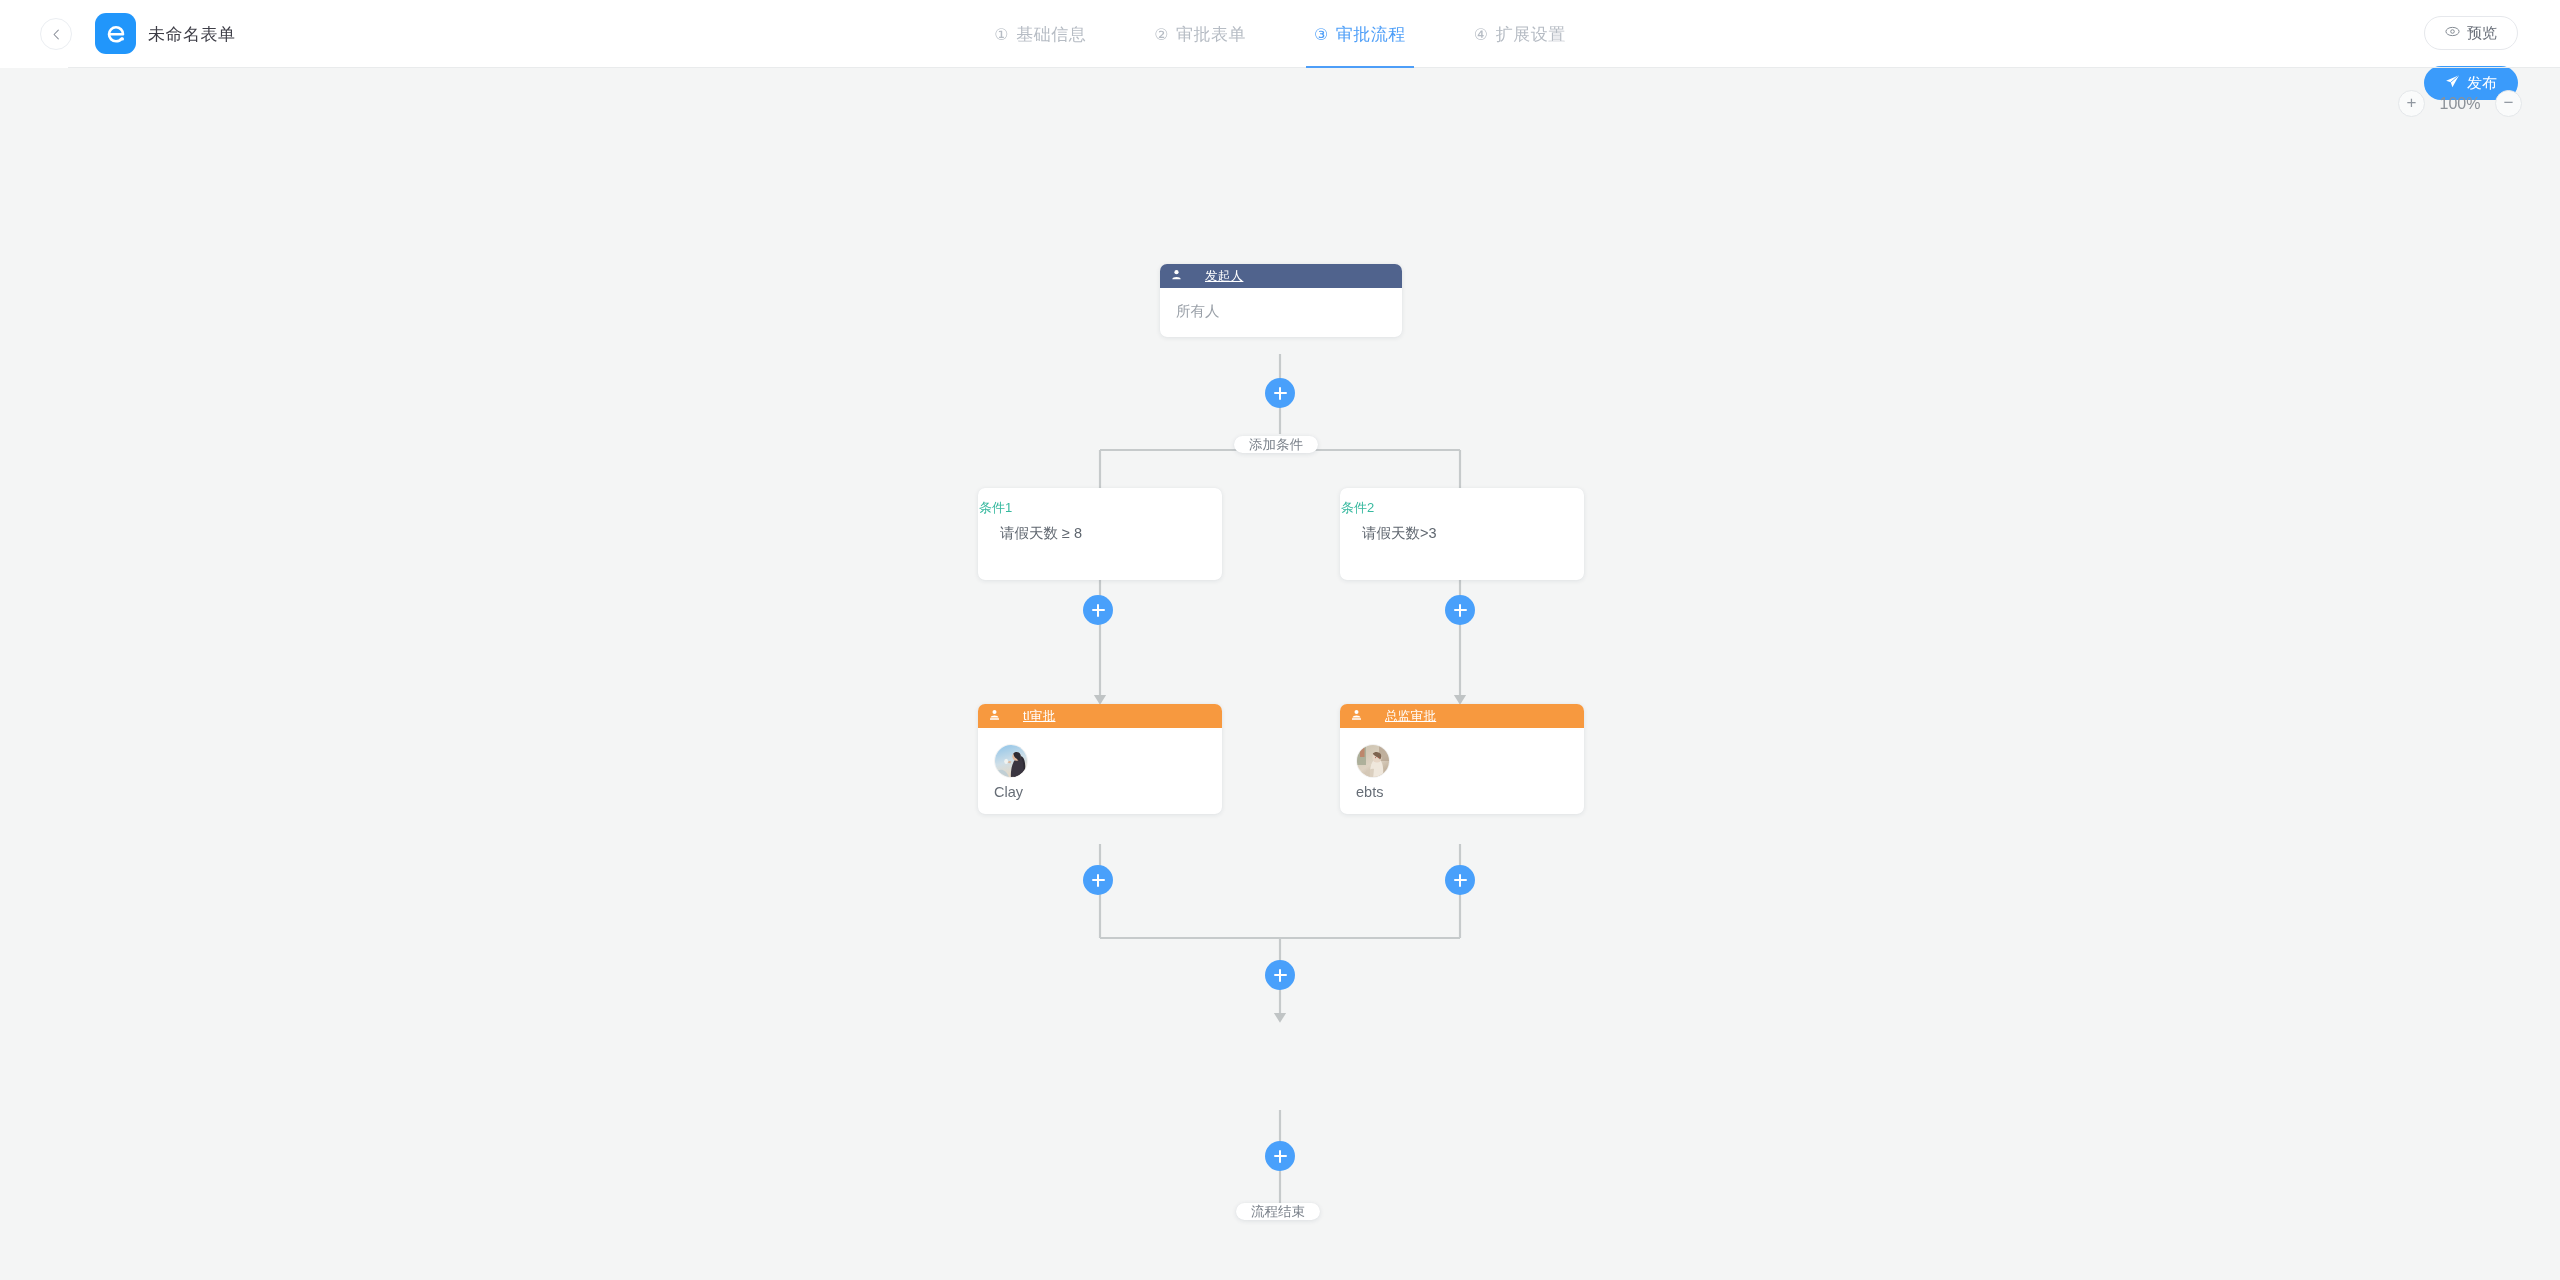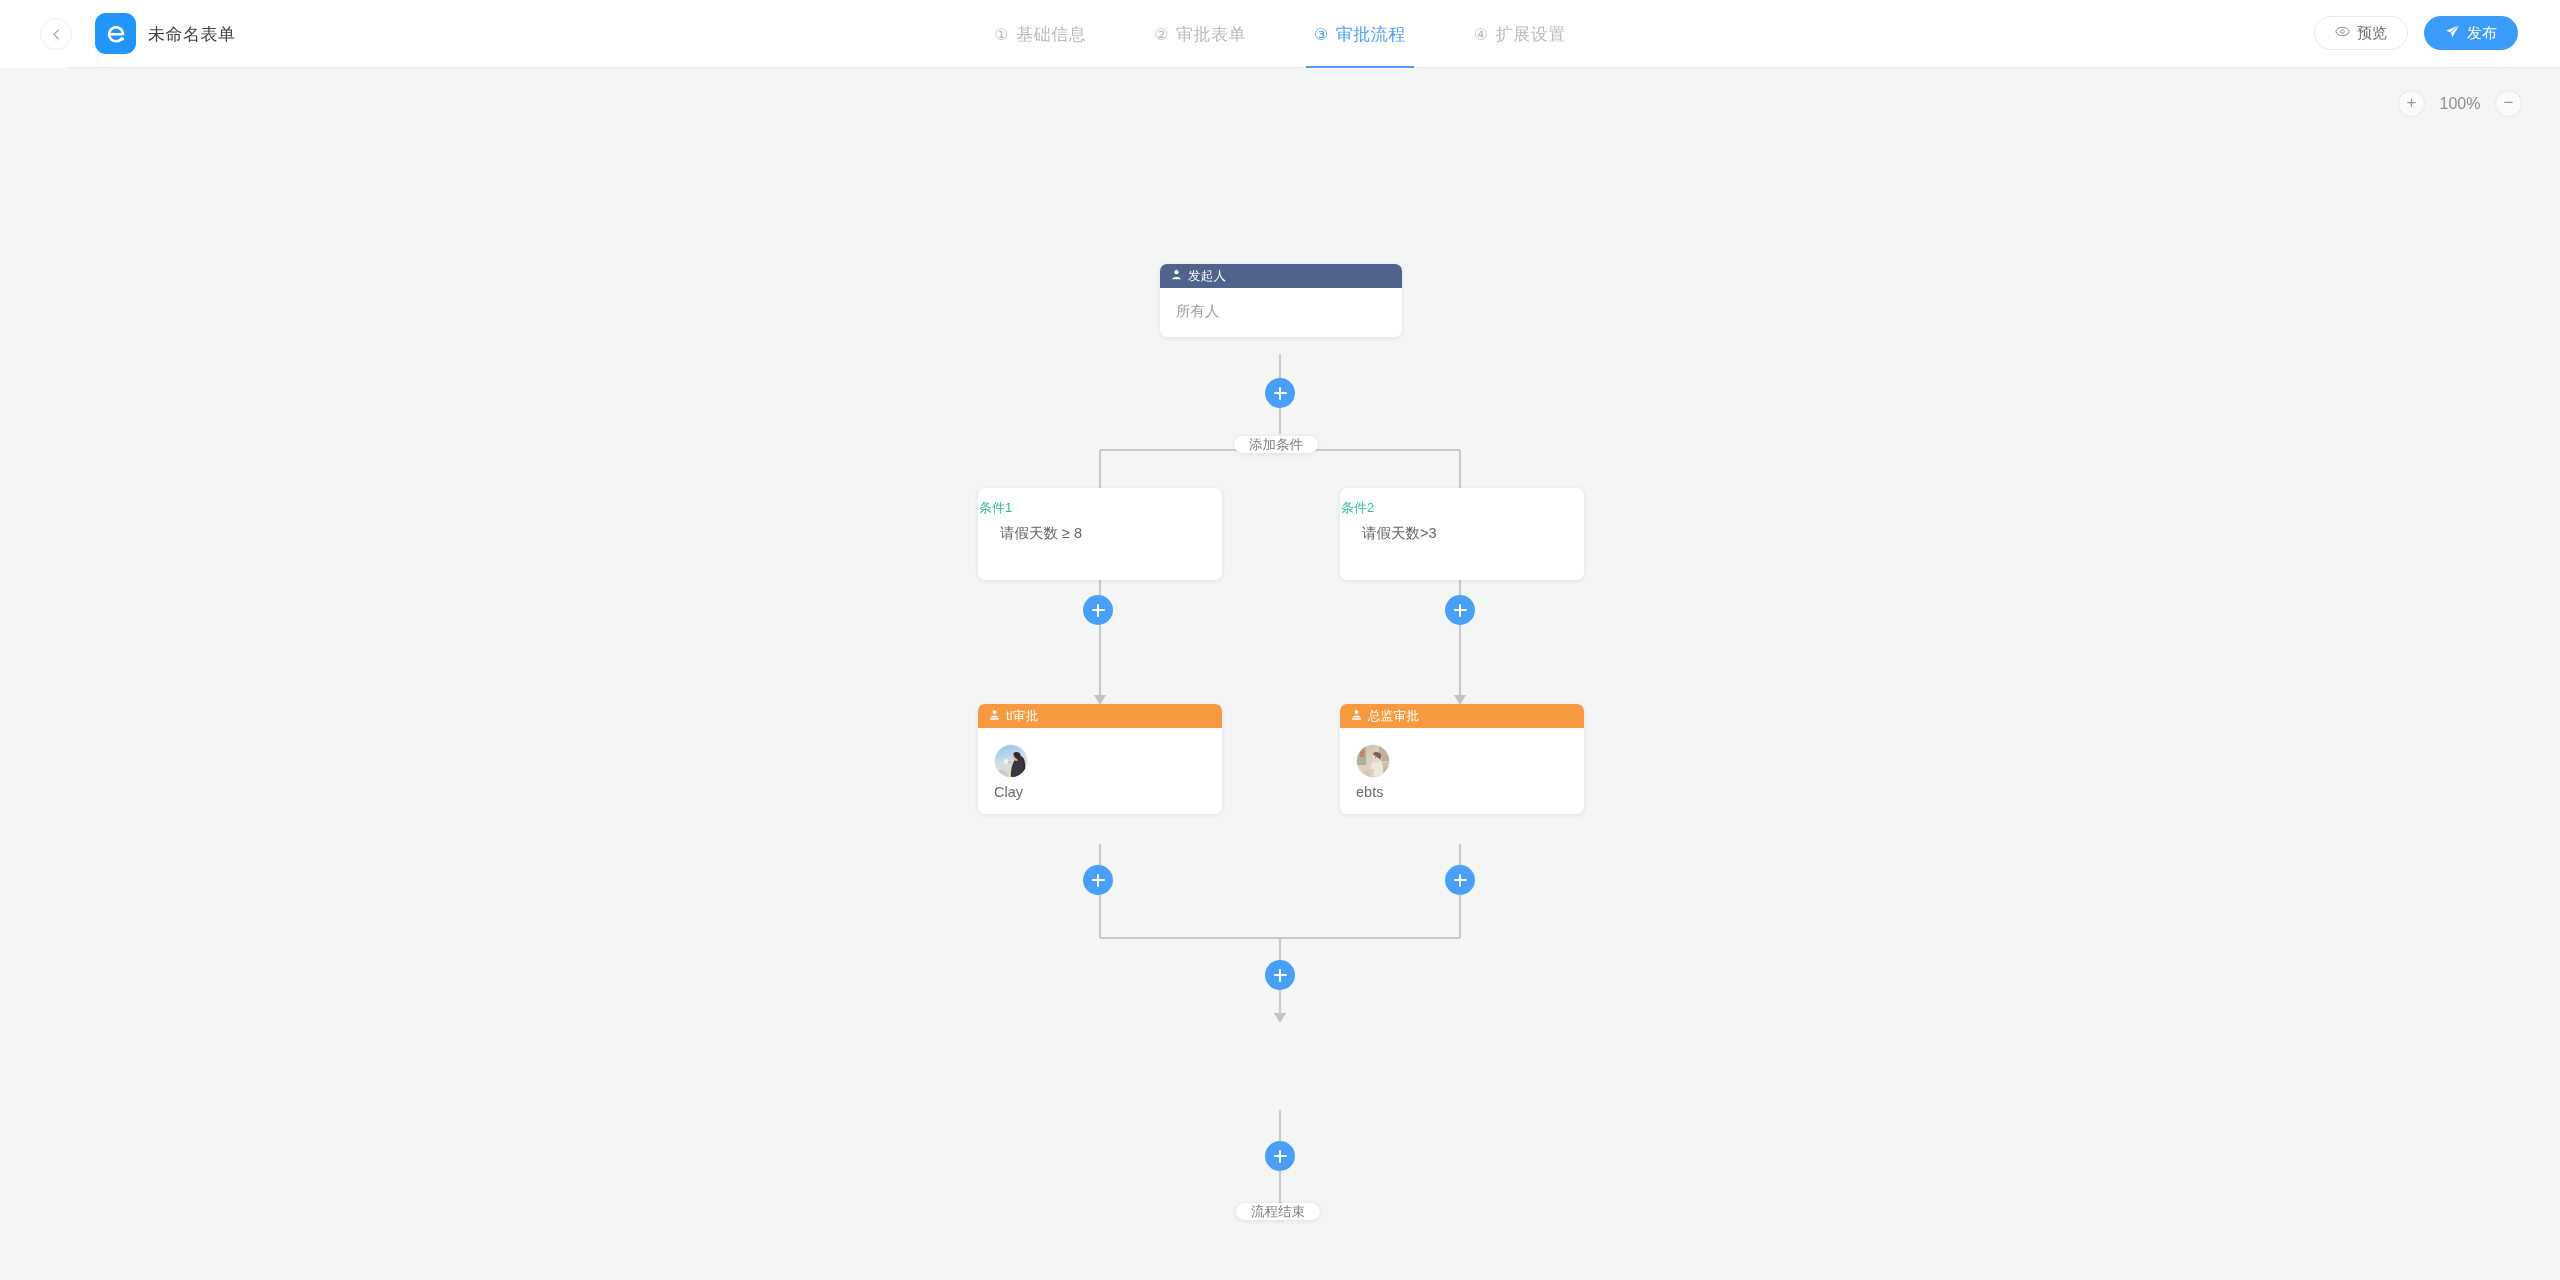--- a/index.html
+++ b/index.html
@@ -58,21 +58,21 @@
   .tab .tnum { margin-right: 7px; font-size: 16px; }
   .tab.active { color: #4d9ef8; }
   .tab.active:after {
     content: ""; position: absolute; left: -4px; right: -4px; bottom: 0;
     height: 2px; background: #4d9ef8;
   }
 
   
   .tr-btns {
     position: absolute; right: 42px; top: 16px;
-    display: flex; align-items: center; gap: 16px;
+    display: flex; align-items: center; gap: 16px; flex-direction: column;
   }
   .btn-preview {
     height: 34px; min-width: 94px; padding: 0 16px;
     border: 1px solid #e6e8ec; border-radius: 18px;
     background: #fff; color: #676d77; font-size: 15px;
     display: flex; align-items: center; justify-content: center; gap: 7px;
     cursor: pointer;
   }
   .btn-publish {
     height: 34px; min-width: 94px; padding: 0 18px;
@@ -107,23 +107,23 @@
   .node {
     position: absolute;
     background: #ffffff;
     border-radius: 7px;
     box-shadow: 0 1px 5px rgba(22,40,70,.09), 0 0 1px rgba(22,40,70,.06);
     overflow: hidden;
     cursor: pointer;
   }
   .node-head {
     height: 24px;
-    display: flex; align-items: center; gap: 6px;
+    display: flex; align-items: center; gap: 23px;
     padding: 0 11px;
-    color: #ffffff; font-size: 12.5px; letter-spacing: .3px;
+    color: #ffffff; font-size: 12.5px; letter-spacing: .3px; text-decoration: underline;
   }
   .node-head.initiator { background: #50638d; }
   .node-head.approval  { background: #f7993f; }
   .node-body {
     padding: 14px 16px 16px 16px;
     font-size: 14.5px; color: #9aa0a8;
     min-height: 46px;
   }
   .node-body.dark { color: #5f666f; }
 

